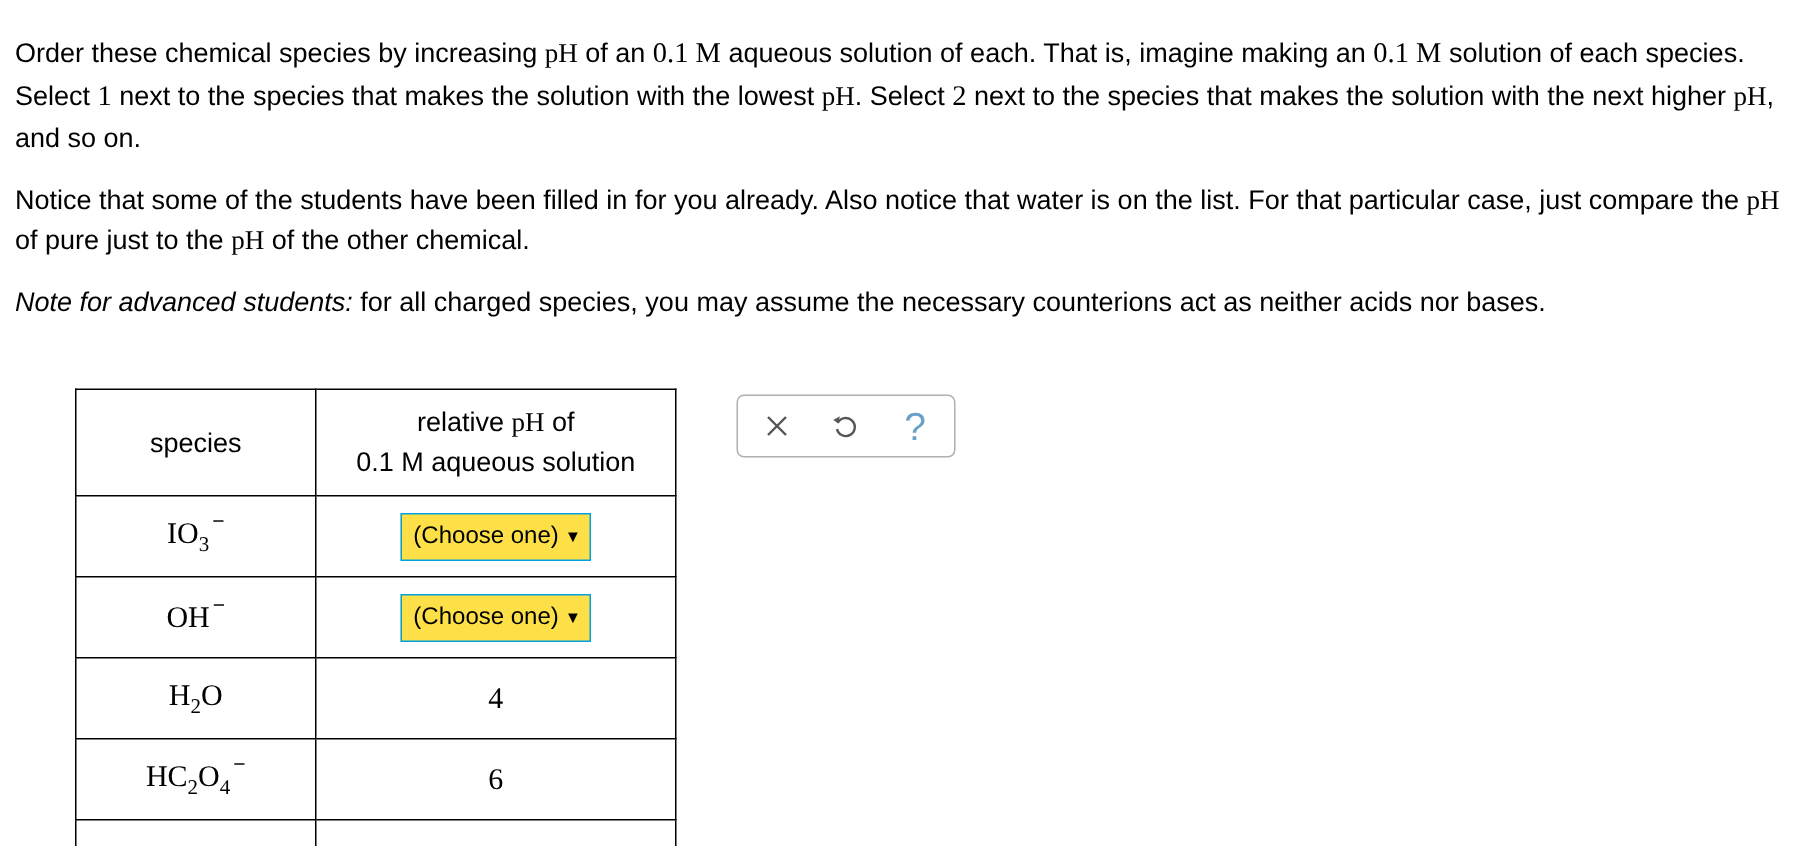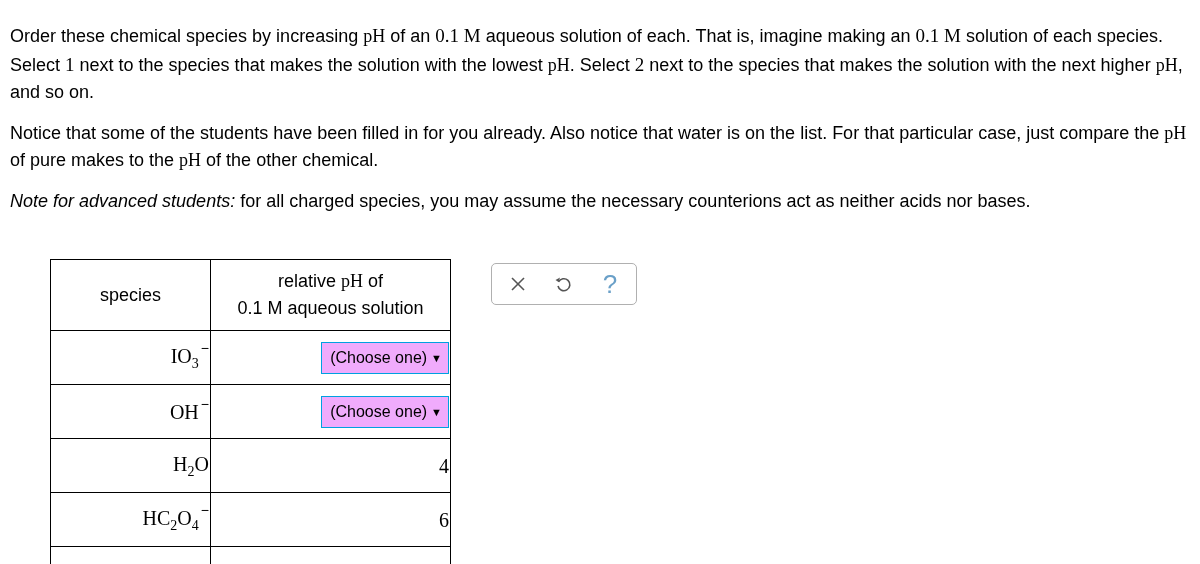--- a/index.html
+++ b/index.html
@@ -41,32 +41,31 @@
     table.species-table th:first-child {
       width: 160px;
     }
     table.species-table th:nth-child(2) {
       width: 240px;
     }
     table.species-table td {
       height: 54px;
       font-family: 'Times New Roman', Times, serif;
       font-size: 20px;
-      text-align: right;
     }
     table.species-table td.value-cell {
       font-family: 'Times New Roman', Times, serif;
     }
 
     .dropdown {
       display: inline-flex;
       align-items: center;
       gap: 4px;
       border: 1px solid #00a1e0;
-      background: #f0abfc;
+      background: #fde047;
       padding: 3px 6px 3px 8px;
       font-family: Arial, Helvetica, sans-serif;
       font-size: 16px;
       cursor: pointer;
       user-select: none;
     }
     .dropdown .arrow {
       font-size: 11px;
     }
 
@@ -110,21 +109,21 @@
     }
   </style>
 </head>
 <body>
 
 <div class="question-text">
   <p>
     <span>Order these chemical species by increasing </span><span class="ph-var">pH</span><span> of an </span><span class="serif-num">0.1 M</span><span> aqueous solution of each. That is, imagine making an </span><span class="serif-num">0.1 M</span><span> solution of each species. Select </span><span class="serif-num">1</span><span> next to the species that makes the solution with the lowest </span><span class="ph-var">pH</span><span>. Select </span><span class="serif-num">2</span><span> next to the species that makes the solution with the next higher </span><span class="ph-var">pH</span><span>, and so on.</span>
   </p>
   <p>
-    <span>Notice that some of the students have been filled in for you already. Also notice that water is on the list. For that particular case, just compare the </span><span class="ph-var">pH</span><span> of pure makes to the </span><span class="ph-var">pH</span><span> of the other chemical.</span>
+    <span>Notice that some of the students have been filled in for you already. Also notice that water is on the list. For that particular case, just compare the </span><span class="ph-var">pH</span><span> of pure just to the </span><span class="ph-var">pH</span><span> of the other chemical.</span>
   </p>
   <p>
     <span class="italic">Note for advanced students:</span><span> for all charged species, you may assume the necessary counterions act as neither acids nor bases.</span>
   </p>
 </div>
 
 <div class="work-area">
   <table class="species-table">
     <thead>
       <tr>

